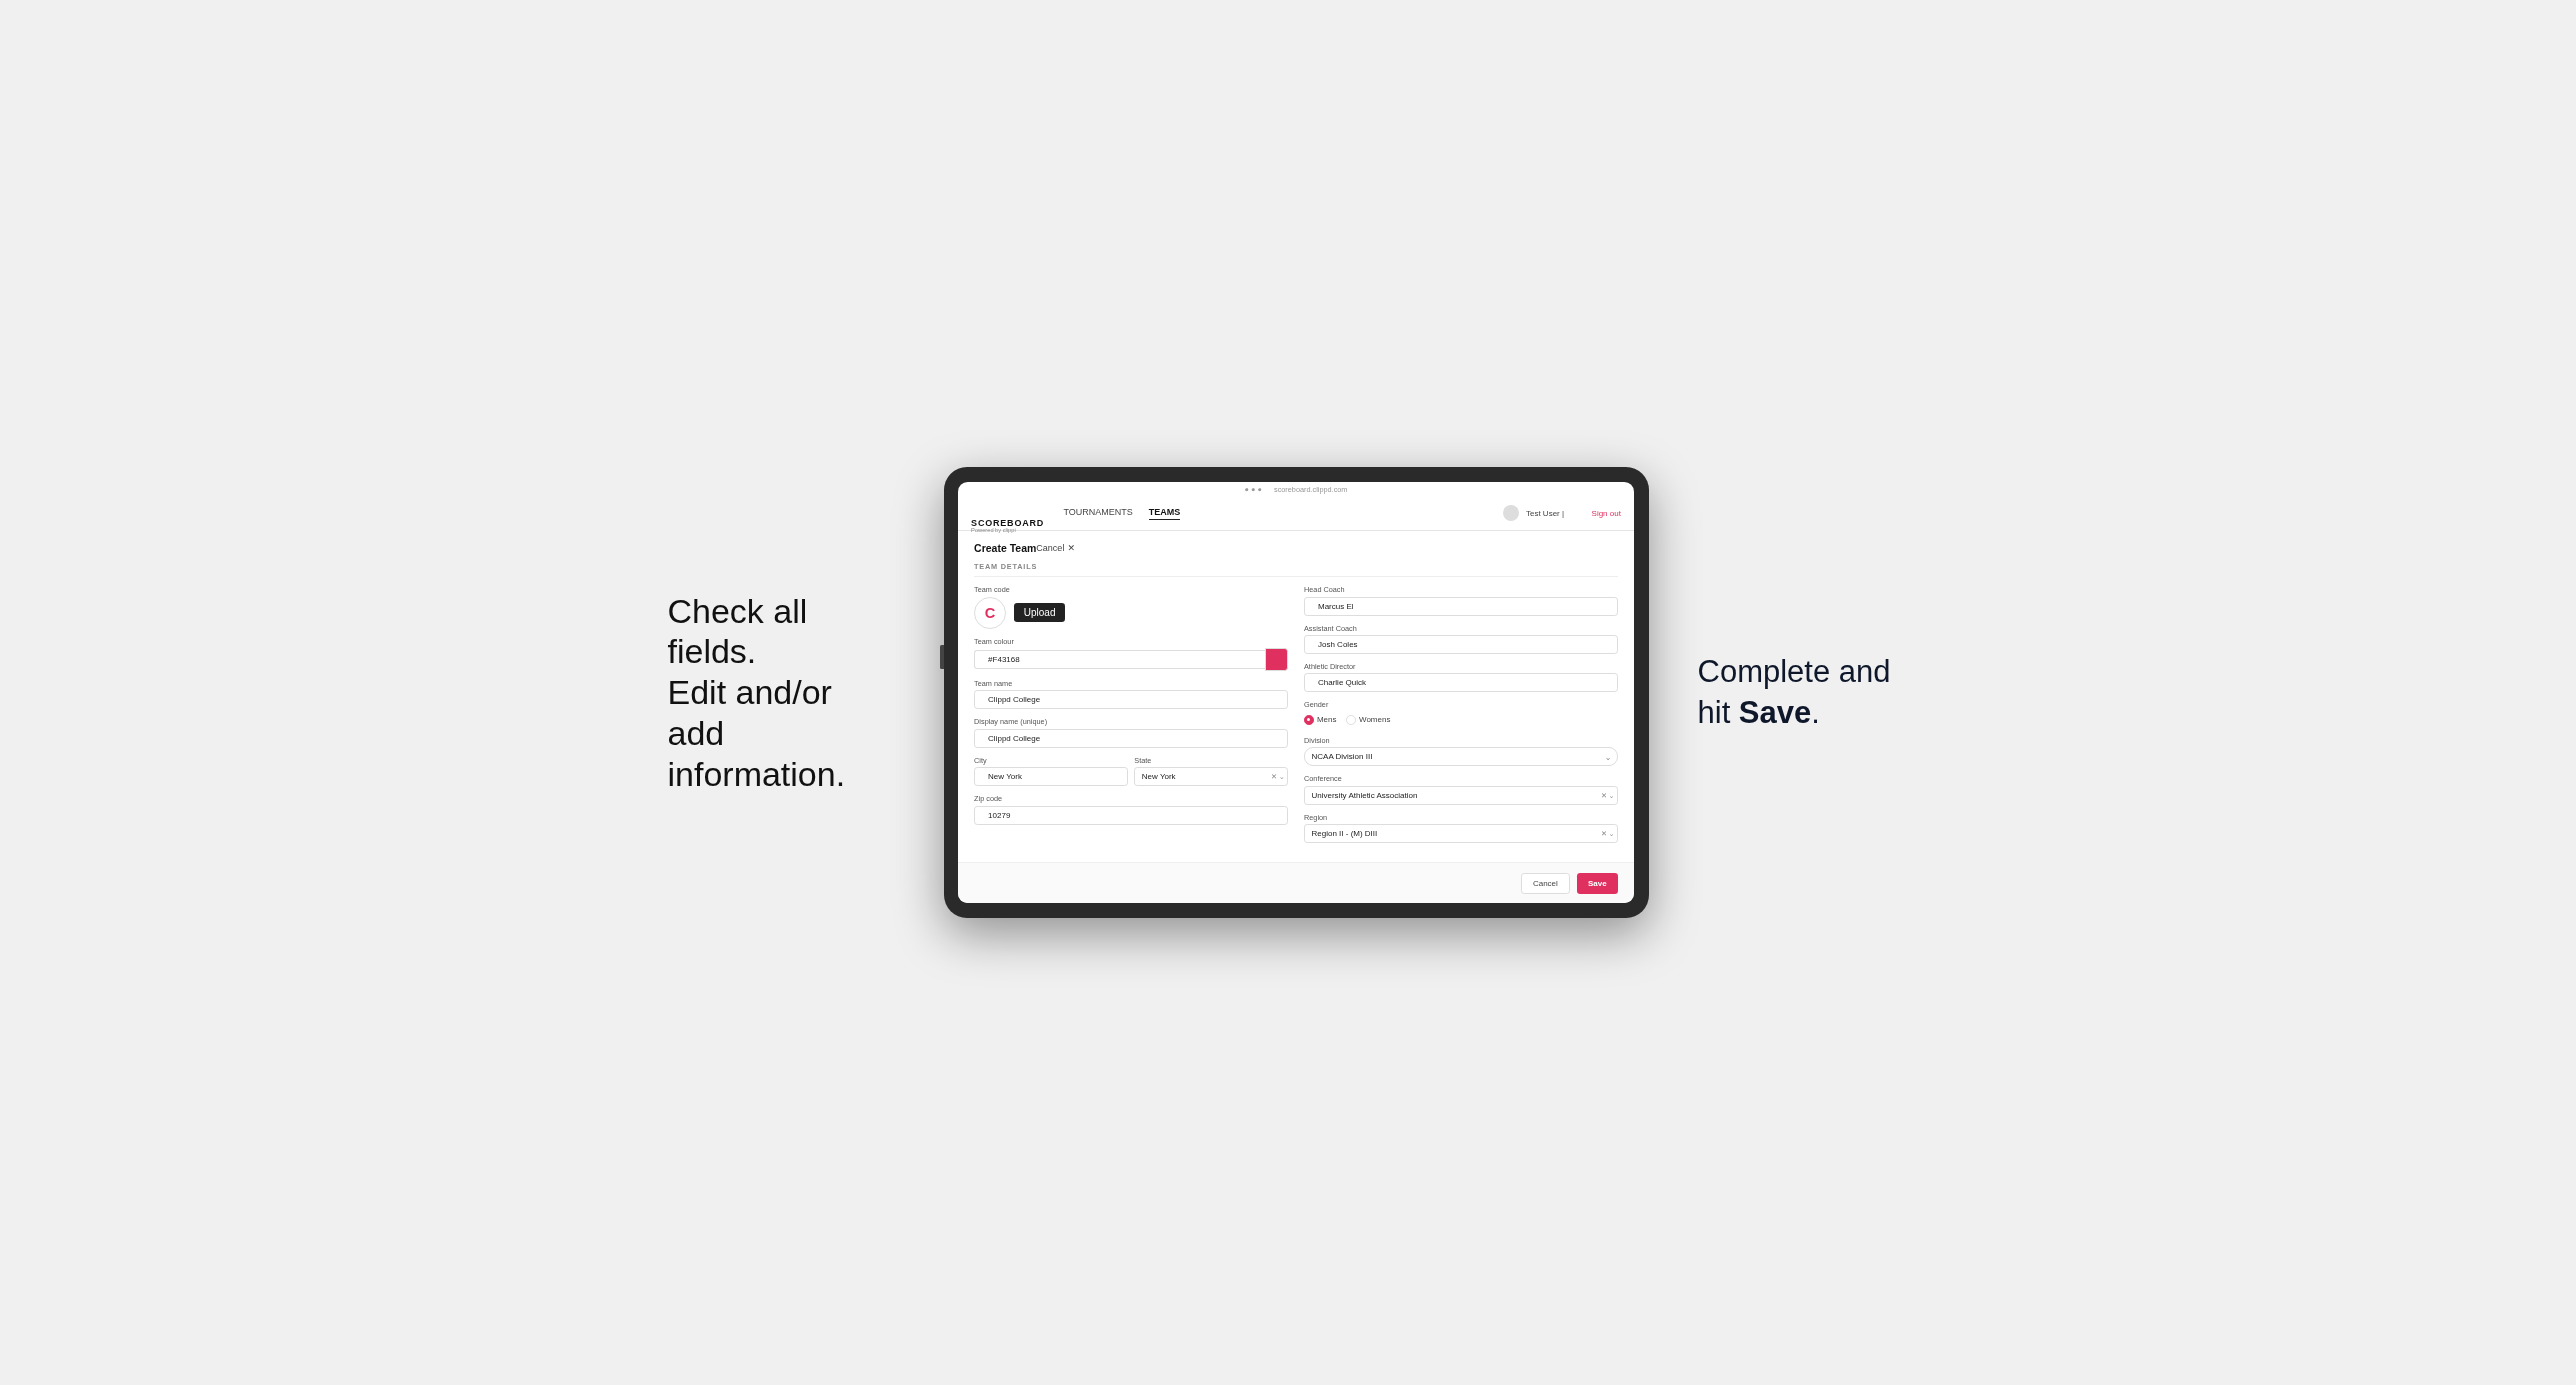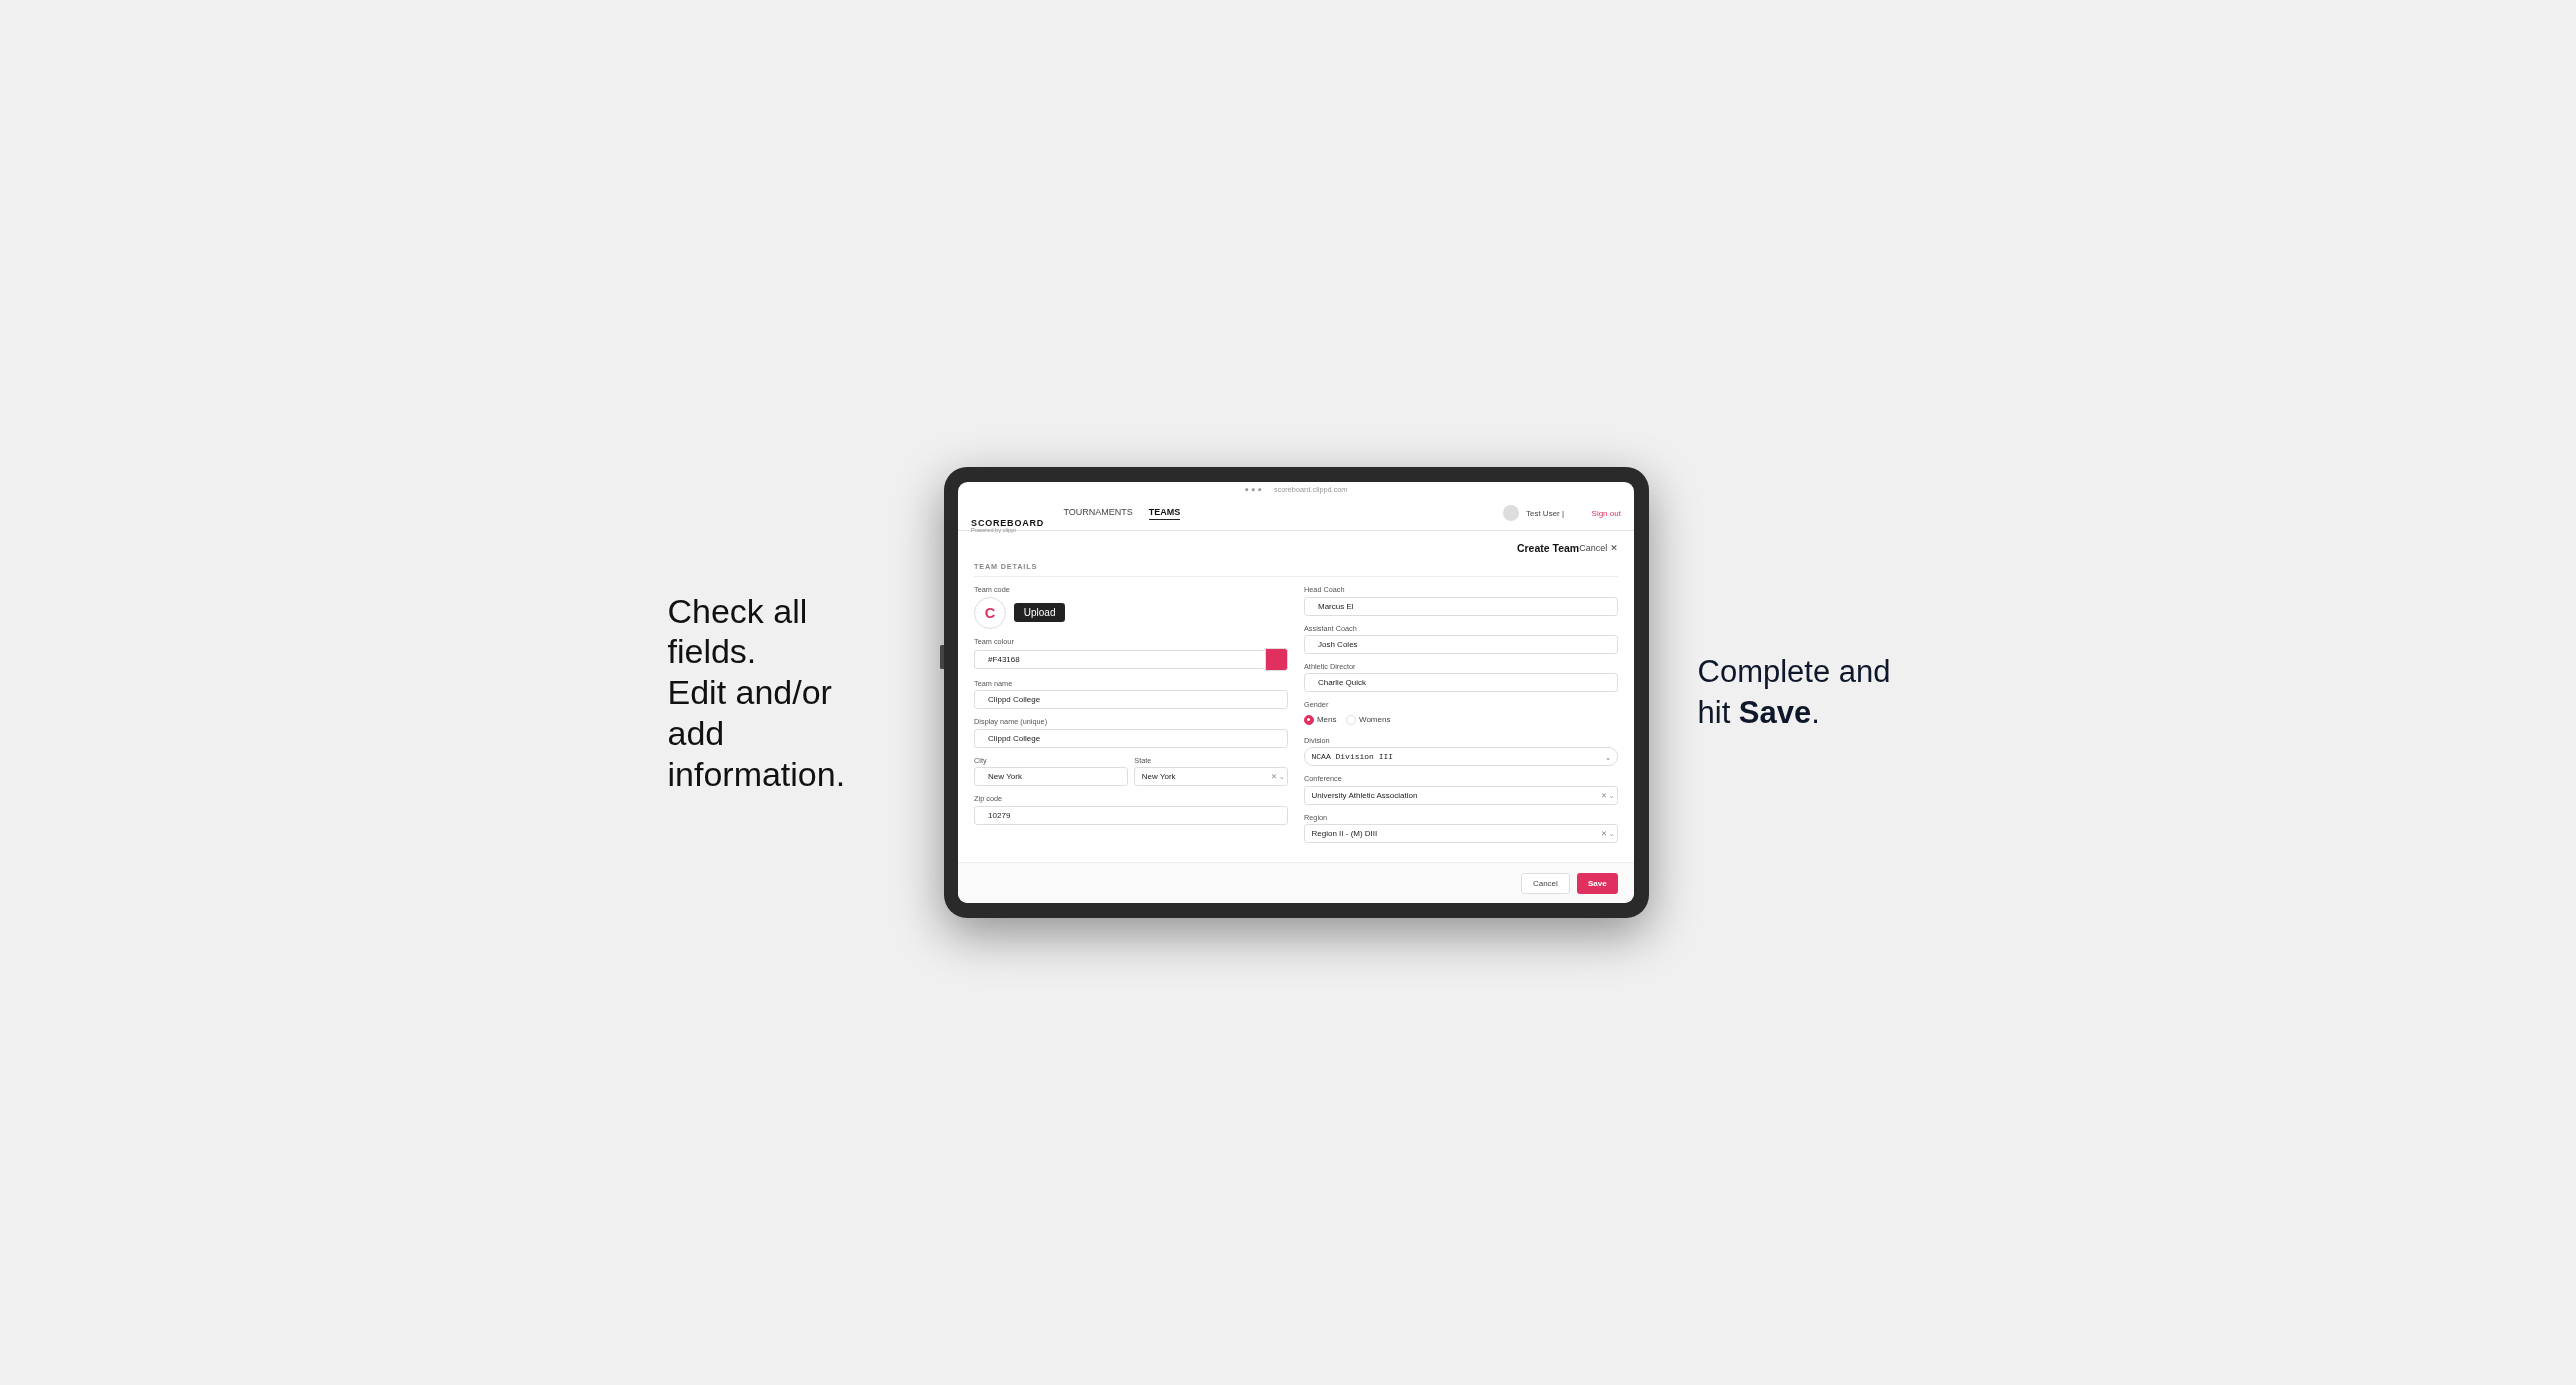--- a/index.html
+++ b/index.html
@@ -128,21 +128,21 @@
     }
 
     
     .form-container {
       padding: 11.3px 16px;
       background: #fff;
     }
 
     .create-team-header {
       display: flex;
-      justify-content: flex-end;
+      justify-content: flex-start;
       align-items: center;
       margin-bottom: 8px;
     }
 
     .create-team-title {
       font-size: 10.5px;
       font-weight: 600;
       color: #111;
     }
 
@@ -354,21 +354,20 @@
       width: 100%;
       padding: 4px 23px 4px 6.5px;
       border: 0.8px solid #ddd;
       border-radius: 9px;
       font-size: 8px;
       color: #222;
       background: #fff;
       appearance: none;
       cursor: pointer;
       outline: none;
-      font-family: Liberation Mono, monospace;
     }
 
     .division-select::after {
       content: '⌄';
       position: absolute;
       right: 6.5px;
       top: 50%;
       transform: translateY(-50%);
       font-size: 8px;
       color: #888;

